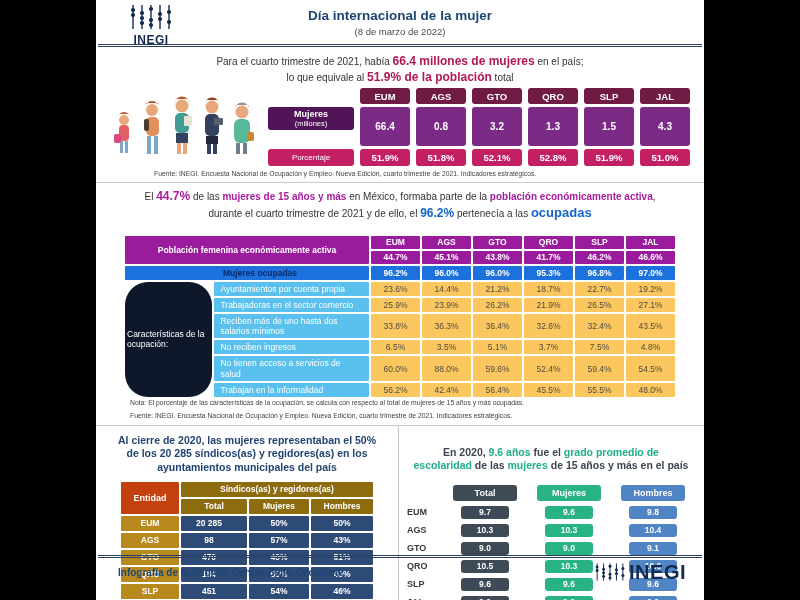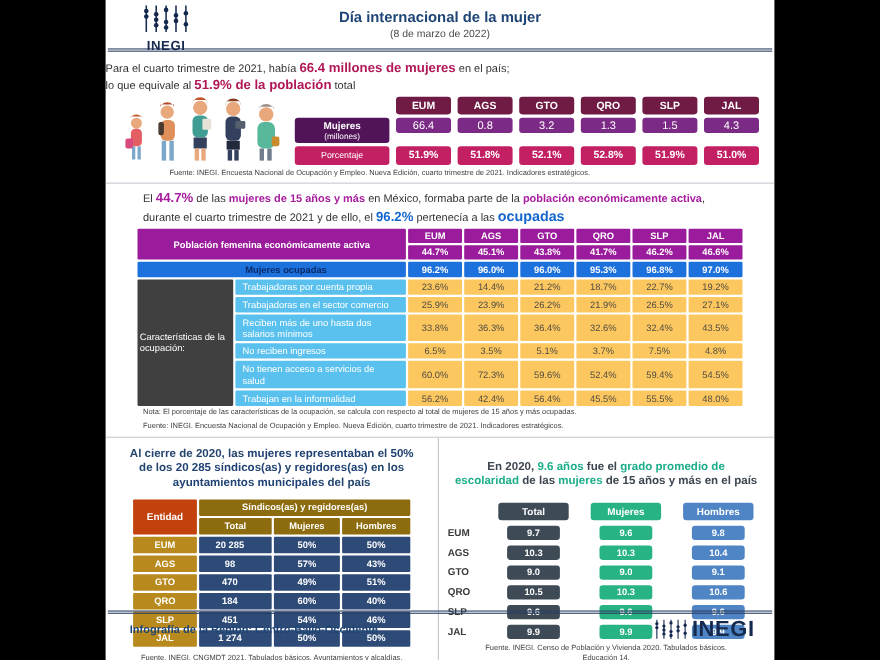--- a/index.html
+++ b/index.html
@@ -11,51 +11,51 @@
   .header { position:relative; height:44px; }
   .logo-top { position:absolute; left:30px; top:4px; width:50px; text-align:center; }
   .logo-top .logo-word { font-size:12px; font-weight:bold; color:#15294e; letter-spacing:0.5px; line-height:1; }
   .header-titles { text-align:center; padding-top:8px; }
   .h-title { font-size:13.5px; font-weight:bold; color:#1f4575; }
   .h-sub { font-size:9.5px; color:#4a4a4a; margin-top:3px; }
   .sep-double { height:3px; border-top:1px solid #2b3f63; border-bottom:1px solid #2b3f63; margin:0 2px; }
 
   
   .sec1 { padding-top:7px; border-bottom:1px solid #c9c9d2; }
-  .intro { text-align:left; font-size:10px; color:#333; line-height:1.3; }
+  .intro { text-align:center; font-size:10px; color:#333; line-height:1.3; }
   .hl-crimson { color:#b01757; font-weight:bold; font-size:12px; }
   .sec1-row { display:flex; align-items:center; padding:3px 8px 0 12px; }
   .illus { width:152px; flex:none; }
   .t1-grid { display:grid; grid-template-columns:86px repeat(6,50px); gap:3px 6px; margin-left:8px; }
   .t1-box { border-radius:3px; color:#fff; display:flex; flex-direction:column; align-items:center; justify-content:center; text-align:center; }
   .t1-head { background:#701b43; font-weight:bold; font-size:9.5px; height:16px; }
   .t1-lab1 { background:#521459; height:23px; }
   .t1-lab1 .l1 { font-weight:bold; font-size:9px; line-height:1.1; }
   .t1-lab1 .l2 { font-size:7.5px; line-height:1.1; }
-  .t1-val1 { background:#7b2a86; font-weight:normal; font-size:10px; height:14px;text-align:center; }
+  .t1-val1 { background:#7b2a86; font-weight:bold; font-size:10px; height:39px;text-align:center; }
   .t1-lab2 { background:#c32063; font-size:8px; height:17px; }
   .t1-val2 { background:#c32063; font-weight:bold; font-size:9.5px; height:17px; }
   .src { font-size:6.8px; color:#3f3f3f; line-height:1.3; }
   .sec1 .src { margin:4px 0 3px 58px; }
 
   
   .sec2 { padding-top:6px; border-bottom:1px solid #c9c9d2; }
   .sec2 .intro { width:540px; margin:0 auto; }
   .hl-magenta { color:#a81c9e; font-weight:bold; }
   .hl-magenta.big { font-size:12px; }
   .hl-blue { color:#1466cc; font-weight:bold; font-size:12px; }
   .hl-blue.bigger { font-size:13px; }
-  .t2 { border-collapse:separate; border-spacing:2px; margin:0 auto 0 auto; }
+  .t2 { border-collapse:separate; border-spacing:2px; margin:12px auto 0 auto; }
   .t2 td, .t2 th { border-radius:1px; }
   .t2 .pea-title { background:#9a1b9b; color:#fff; font-weight:bold; font-size:8.5px; text-align:center; width:244px; }
   .t2 th.col-h { background:#9a1b9b; color:#fff; font-weight:bold; font-size:8.5px; width:49px; height:13px; text-align:center; }
   .t2 td.pea-v { background:#9a1b9b; color:#fff; font-weight:bold; font-size:8.5px; text-align:center; height:13px; }
   .t2 td.ocup-l { background:#1d71dd; color:#0b2a66; font-weight:bold; font-size:8.5px; text-align:center; height:14px;padding-left:26px; }
   .t2 td.ocup-v { background:#1d71dd; color:#fff; font-weight:bold; font-size:8.5px; text-align:center; }
-  .t2 td.grp { background:#404040; color:#fff; font-size:8.5px; text-align:left; vertical-align:middle; padding:2px 2px; width:86px; line-height:1.25; }
+  .t2 td.grp { background:#0f172a; color:#fff; font-size:8.5px; text-align:left; vertical-align:middle; padding:2px 2px; width:86px; line-height:1.25;border-radius:23px; }
   .t2 td.char-l { background:#5ac1ee; color:#fff; font-size:8.5px; text-align:left; padding:2px 6px; width:152px; line-height:1.2; }
   .t2 td.char-v { background:#fcc75f; color:#4f4b42; font-size:8.5px; text-align:center; height:13px; }
   .sec2 .note, .sec2 .src { margin-left:34px; }
   .sec2 .src { margin-bottom:4px; }
 
   
   .bottom { display:flex; height:212px; }
   .bcol { padding-top:8px; }
   .bcol.left { width:303px; border-right:1px solid #c4c4cc; }
   .bcol.right { width:304px; }
@@ -230,21 +230,21 @@
         <td class="ocup-l" colspan="2">Mujeres ocupadas</td>
         <td class="ocup-v">96.2%</td>
         <td class="ocup-v">96.0%</td>
         <td class="ocup-v">96.0%</td>
         <td class="ocup-v">95.3%</td>
         <td class="ocup-v">96.8%</td>
         <td class="ocup-v">97.0%</td>
       </tr>
       <tr>
         <td class="grp" rowspan="6">Características de la ocupación:</td>
-        <td class="char-l">Trabajadoras por cuenta propia</td>
+        <td class="char-l">Ayuntamientos por cuenta propia</td>
         <td class="char-v">23.6%</td>
         <td class="char-v">14.4%</td>
         <td class="char-v">21.2%</td>
         <td class="char-v">18.7%</td>
         <td class="char-v">22.7%</td>
         <td class="char-v">19.2%</td>
       </tr>
       <tr>
         <td class="char-l">Trabajadoras en el sector comercio</td>
         <td class="char-v">25.9%</td>
@@ -268,21 +268,21 @@
         <td class="char-v">6.5%</td>
         <td class="char-v">3.5%</td>
         <td class="char-v">5.1%</td>
         <td class="char-v">3.7%</td>
         <td class="char-v">7.5%</td>
         <td class="char-v">4.8%</td>
       </tr>
       <tr>
         <td class="char-l">No tienen acceso a servicios de salud</td>
         <td class="char-v">60.0%</td>
-        <td class="char-v">72.3%</td>
+        <td class="char-v">88.0%</td>
         <td class="char-v">59.6%</td>
         <td class="char-v">52.4%</td>
         <td class="char-v">59.4%</td>
         <td class="char-v">54.5%</td>
       </tr>
       <tr>
         <td class="char-l">Trabajan en la informalidad</td>
         <td class="char-v">56.2%</td>
         <td class="char-v">42.4%</td>
         <td class="char-v">56.4%</td>

